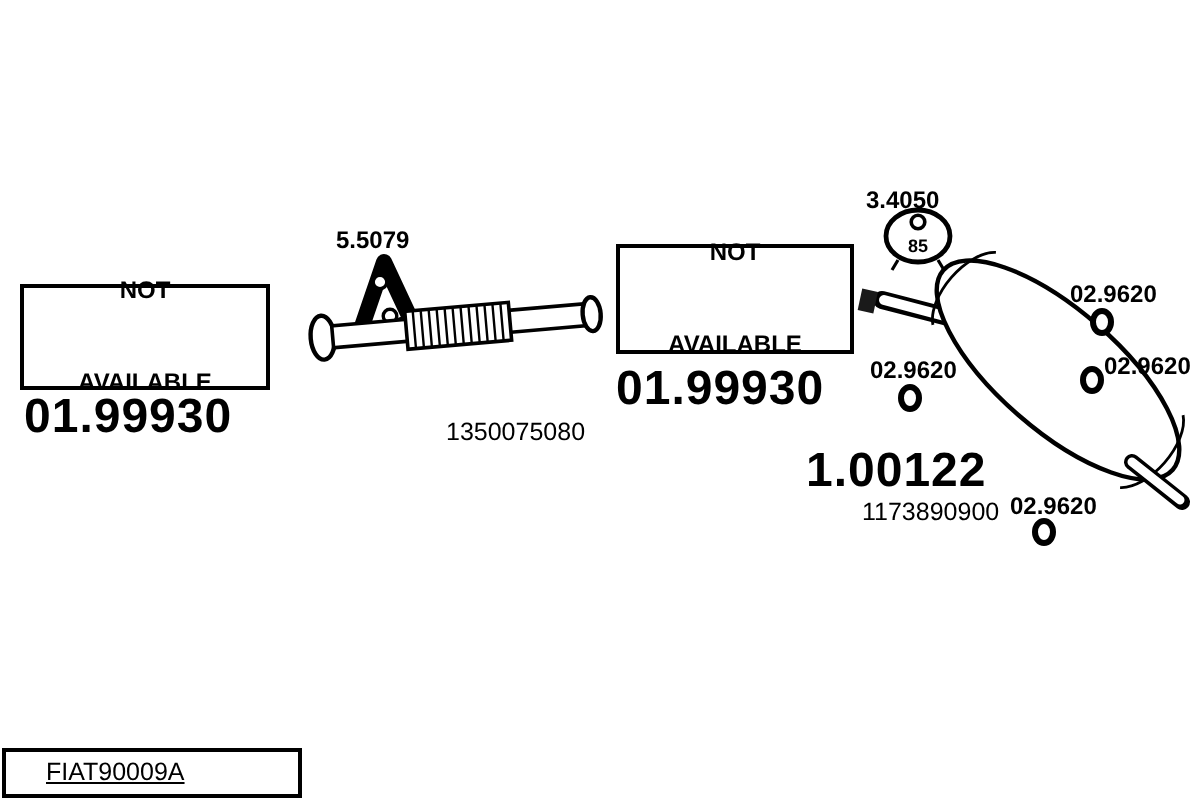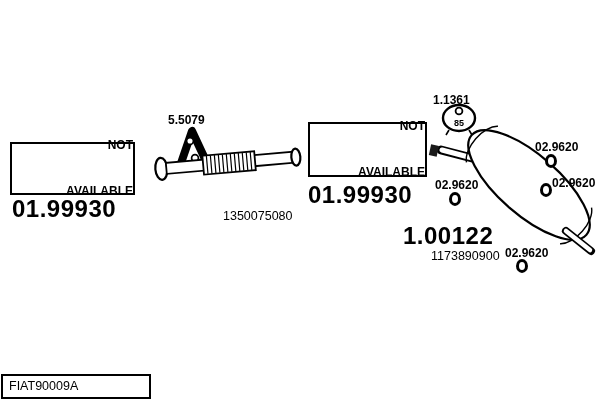--- a/index.html
+++ b/index.html
@@ -7,27 +7,27 @@
   .canvas {
     position:relative; width:600px; height:400px; background:#fff;
     font-family:"Liberation Sans", sans-serif; color:#000; overflow:hidden;
   }
   .abs { position:absolute; }
   .lbl-ref  { font-size:12px; font-weight:bold; white-space:nowrap; }
   .lbl-part { font-size:24px; font-weight:bold; white-space:nowrap; letter-spacing:0.5px; line-height:1; }
   .lbl-code { font-size:12.5px; white-space:nowrap; line-height:1; }
   .na-box {
     border:2px solid #000; background:#fff;
-    display:flex; flex-direction:column; align-items:flex-end; justify-content:center;
+    display:flex; flex-direction:column; align-items:center; justify-content:center;
     font-weight:bold; font-size:12px; line-height:1.3; text-align:center;gap:30px;
   }
   .frame-box {
     border:2px solid #000; background:#fff;
-    display:flex; align-items:center; padding-left:6px;
-    font-size:12.5px; line-height:1;
+    display:flex; align-items:center; padding-left:20px;
+    font-size:12.5px; line-height:1;text-decoration:underline;
   }
   svg text { font-family:"Liberation Sans", sans-serif; }
 </style>
 </head>
 <body>
 
 <div class="canvas">
 
   <svg width="600" height="400" viewBox="0 0 600 400" class="abs" style="left:0;top:0">
 
@@ -87,21 +87,21 @@
 
   <div class="lbl-ref abs" style="left:168px; top:113px">5.5079</div>
   <div class="lbl-code abs" style="left:223px; top:210px">1350075080</div>
 
   <div class="na-box abs" style="left:308px; top:122px; width:119px; height:55px">
     <span>NOT</span>
     <span>AVAILABLE</span>
   </div>
   <div class="lbl-part abs" style="left:308px; top:183px">01.99930</div>
 
-  <div class="lbl-ref abs" style="left:433px; top:93px">1.1361</div>
+  <div class="lbl-ref abs" style="left:433px; top:93px">3.4050</div>
   <div class="lbl-ref abs" style="left:535px; top:140px">02.9620</div>
   <div class="lbl-ref abs" style="left:552px; top:176px">02.9620</div>
   <div class="lbl-ref abs" style="left:435px; top:178px">02.9620</div>
   <div class="lbl-ref abs" style="left:505px; top:246px">02.9620</div>
   <div class="lbl-part abs" style="left:403px; top:224px">1.00122</div>
   <div class="lbl-code abs" style="left:431px; top:250px">1173890900</div>
 
   <div class="frame-box abs" style="left:1px; top:374px; width:150px; height:25px">
     <span>FIAT90009A</span>
   </div>

